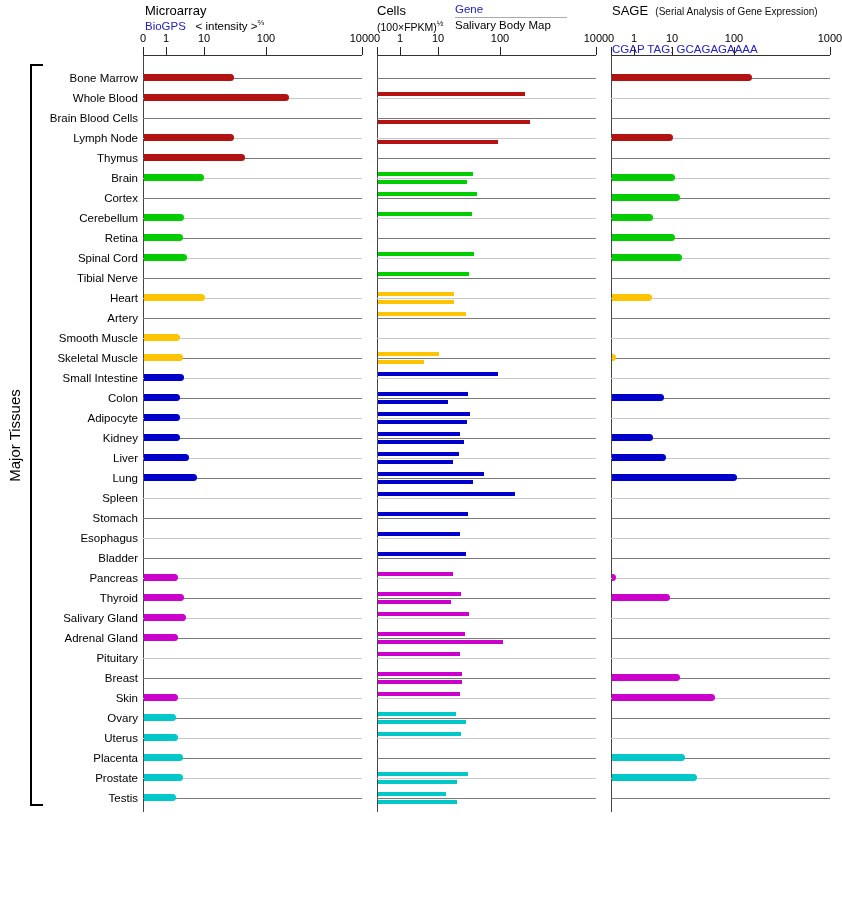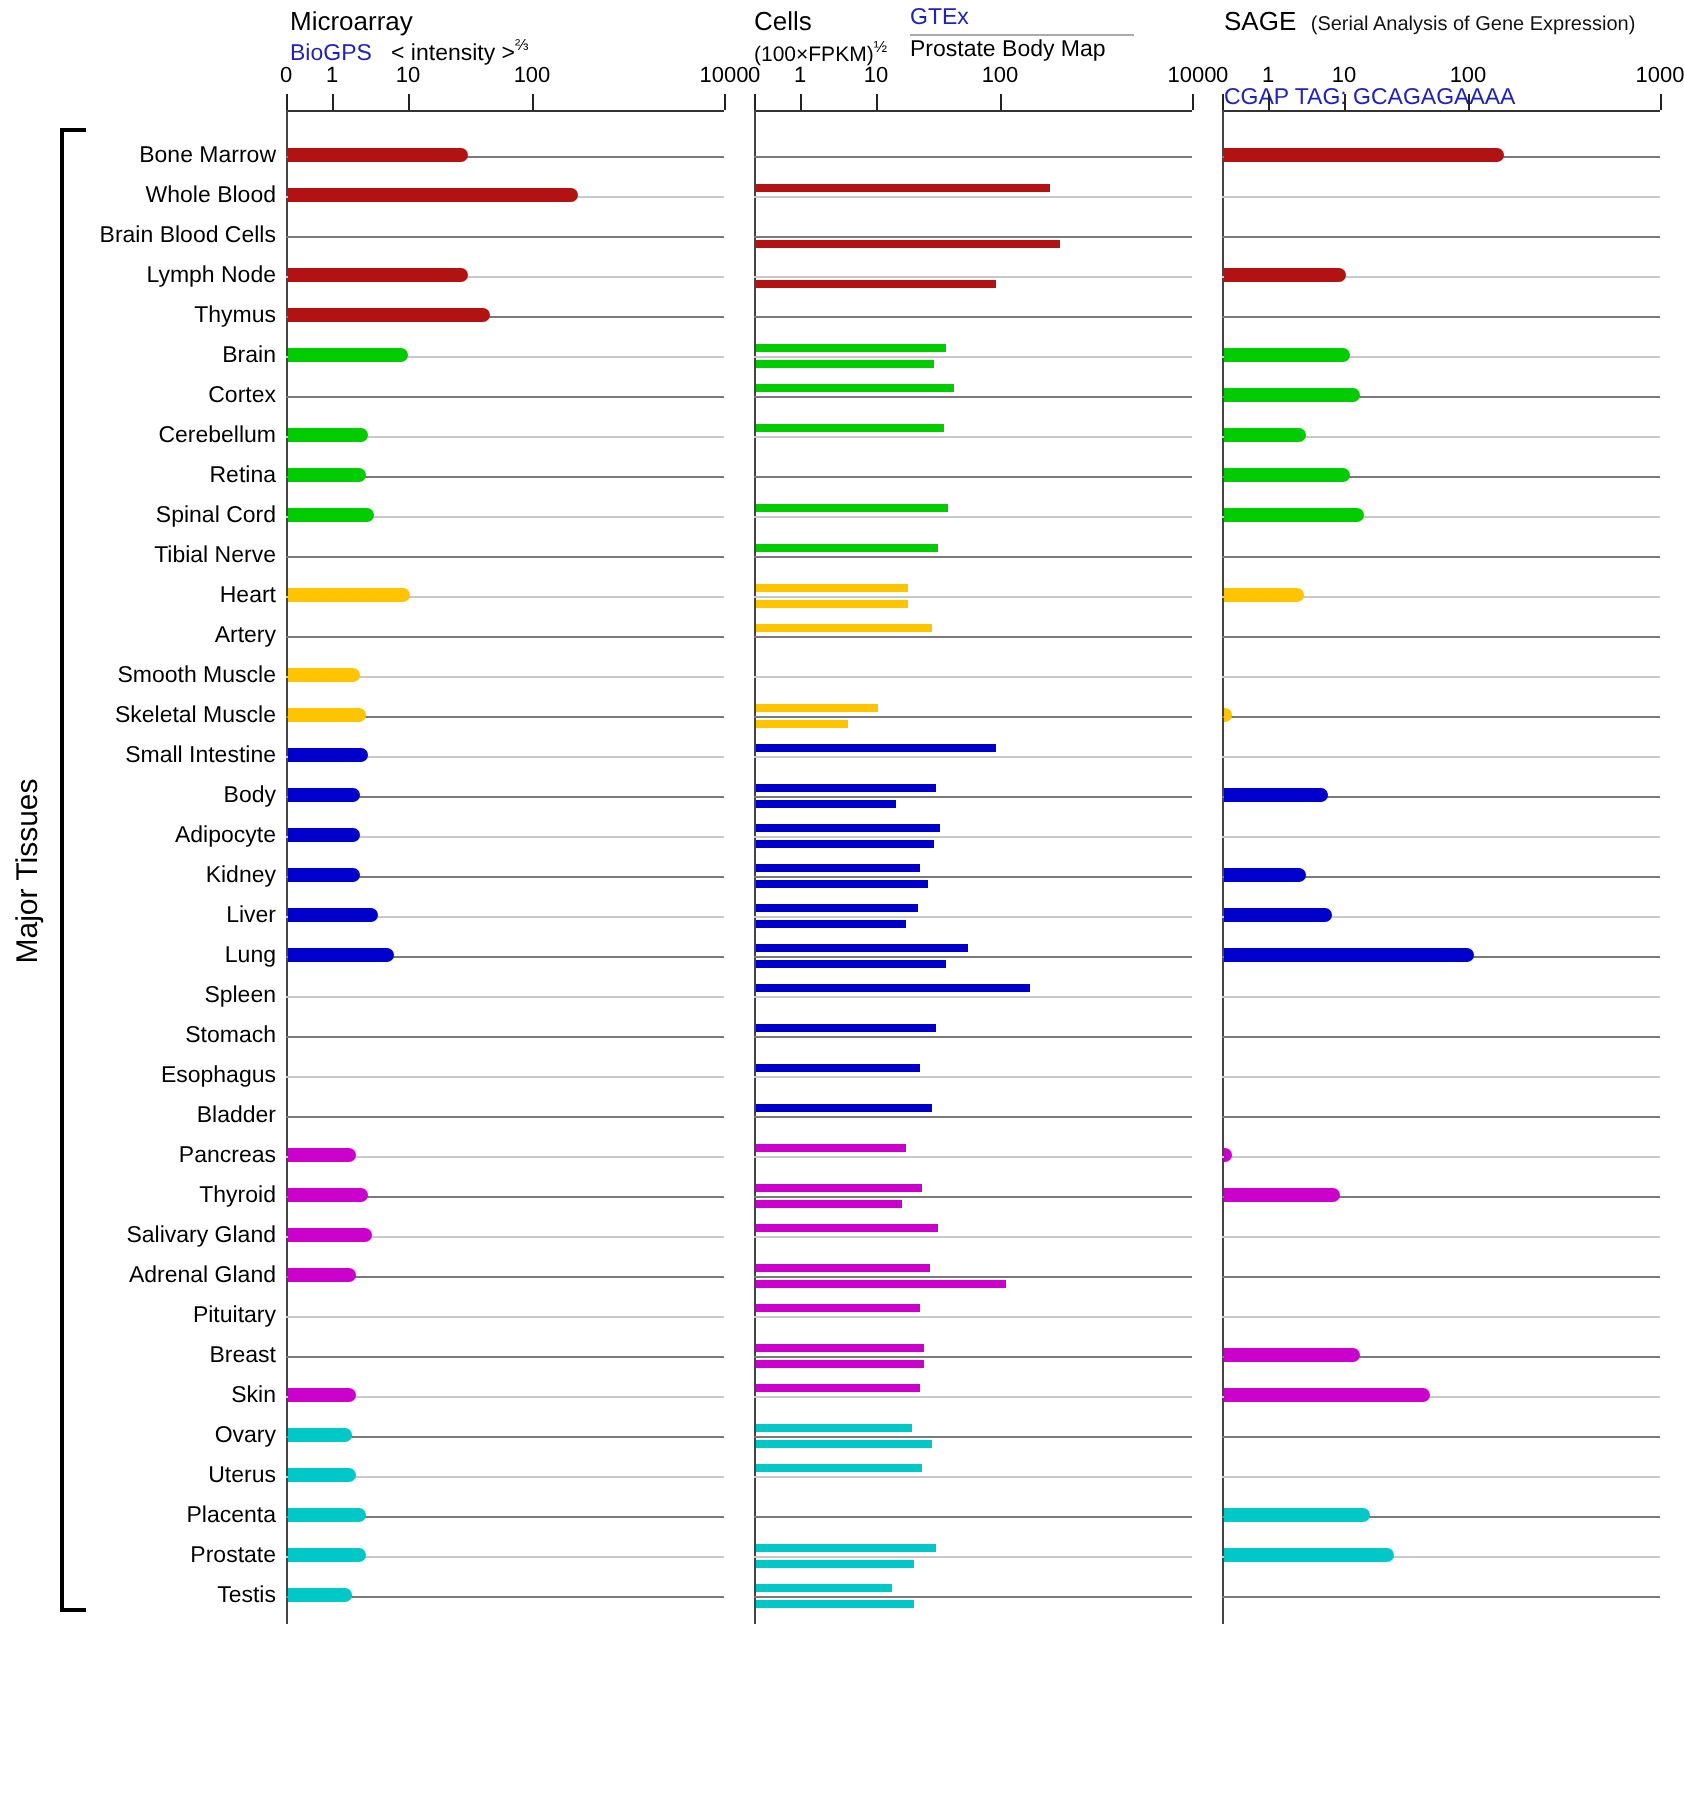--- a/index.html
+++ b/index.html
@@ -34,23 +34,23 @@
 <div id="fig">
 
   <div class="abs hdr-title" style="left:145px;top:3px;">Microarray</div>
   <div class="abs hdr-sub" style="left:145px;top:18px;">
     <span class="link">BioGPS</span>
     <span>&nbsp;&nbsp;<span>&lt; intensity &gt;</span><sup>⅔</sup></span>
   </div>
 
   <div class="abs hdr-title" style="left:377px;top:3px;">Cells</div>
   <div class="abs hdr-sub" style="left:377px;top:19px;font-size:10.5px;"><span>(100×FPKM)</span><sup>½</sup></div>
-  <div class="abs hdr-sub" style="left:455px;top:3px;"><span class="link">GTEx</span></div>
+  <div class="abs hdr-sub" style="left:455px;top:3px;"><span class="link">Gene</span></div>
   <div class="abs gtex-underline" style="left:455px;top:17px;width:112px;"></div>
-  <div class="abs hdr-sub" style="left:455px;top:19px;">Prostate Body Map</div>
+  <div class="abs hdr-sub" style="left:455px;top:19px;">Salivary Body Map</div>
 
   <div class="abs hdr-title" style="left:612px;top:3px;">
     <span>SAGE</span>&nbsp;&nbsp;<span class="hdr-note">(Serial Analysis of Gene Expression)</span>
   </div>
   <div class="abs hdr-sub" style="left:612px;top:19px;margin-top:24px;"><span class="link">CGAP TAG: GCAGAGAAAA</span></div>
 
   <div class="abs vlabel" style="left:-41px;top:427px;width:110px;">Major Tissues</div>
 
   <div class="abs bracket" style="left:30px;top:64px;width:2px;height:742px;"></div>
   <div class="abs bracket" style="left:30px;top:64px;width:13px;height:2px;"></div>
@@ -104,21 +104,21 @@
       <div class="tissue-label" style="left: 0px; top: 190px; width: 138px; position: absolute;">Cortex</div>
       <div class="tissue-label" style="left: 0px; top: 210px; width: 138px; position: absolute;">Cerebellum</div>
       <div class="tissue-label" style="left: 0px; top: 230px; width: 138px; position: absolute;">Retina</div>
       <div class="tissue-label" style="left: 0px; top: 250px; width: 138px; position: absolute;">Spinal Cord</div>
       <div class="tissue-label" style="left: 0px; top: 270px; width: 138px; position: absolute;">Tibial Nerve</div>
       <div class="tissue-label" style="left: 0px; top: 290px; width: 138px; position: absolute;">Heart</div>
       <div class="tissue-label" style="left: 0px; top: 310px; width: 138px; position: absolute;">Artery</div>
       <div class="tissue-label" style="left: 0px; top: 330px; width: 138px; position: absolute;">Smooth Muscle</div>
       <div class="tissue-label" style="left: 0px; top: 350px; width: 138px; position: absolute;">Skeletal Muscle</div>
       <div class="tissue-label" style="left: 0px; top: 370px; width: 138px; position: absolute;">Small Intestine</div>
-      <div class="tissue-label" style="left: 0px; top: 390px; width: 138px; position: absolute;">Body</div>
+      <div class="tissue-label" style="left: 0px; top: 390px; width: 138px; position: absolute;">Colon</div>
       <div class="tissue-label" style="left: 0px; top: 410px; width: 138px; position: absolute;">Adipocyte</div>
       <div class="tissue-label" style="left: 0px; top: 430px; width: 138px; position: absolute;">Kidney</div>
       <div class="tissue-label" style="left: 0px; top: 450px; width: 138px; position: absolute;">Liver</div>
       <div class="tissue-label" style="left: 0px; top: 470px; width: 138px; position: absolute;">Lung</div>
       <div class="tissue-label" style="left: 0px; top: 490px; width: 138px; position: absolute;">Spleen</div>
       <div class="tissue-label" style="left: 0px; top: 510px; width: 138px; position: absolute;">Stomach</div>
       <div class="tissue-label" style="left: 0px; top: 530px; width: 138px; position: absolute;">Esophagus</div>
       <div class="tissue-label" style="left: 0px; top: 550px; width: 138px; position: absolute;">Bladder</div>
       <div class="tissue-label" style="left: 0px; top: 570px; width: 138px; position: absolute;">Pancreas</div>
       <div class="tissue-label" style="left: 0px; top: 590px; width: 138px; position: absolute;">Thyroid</div>

